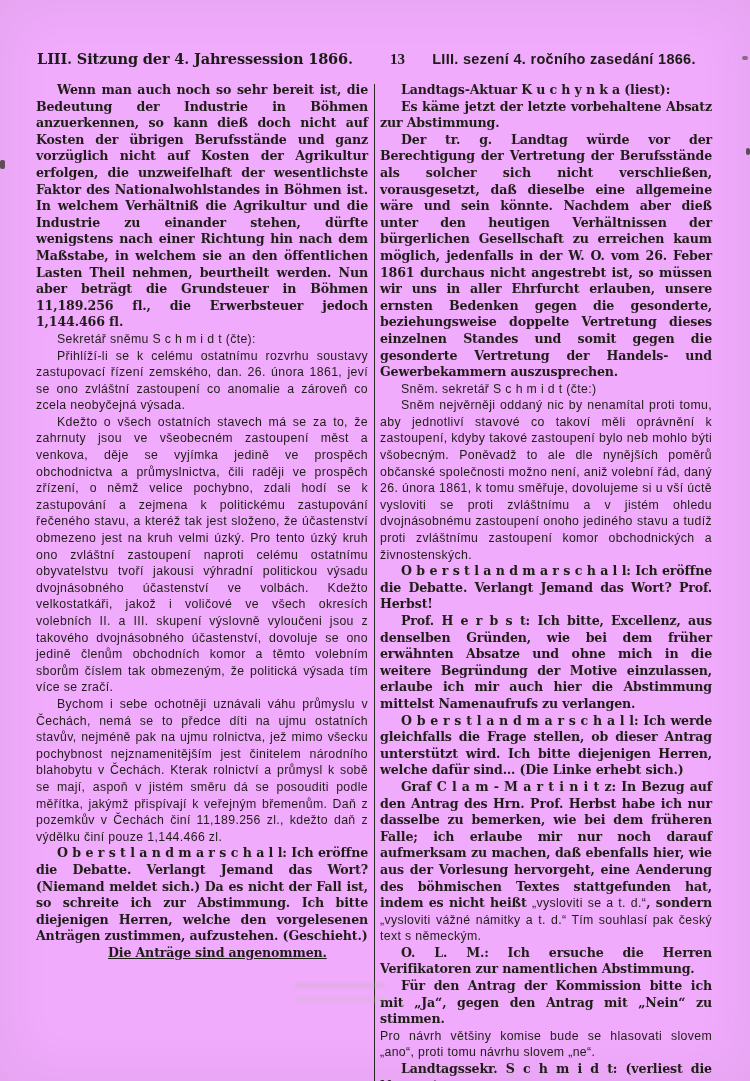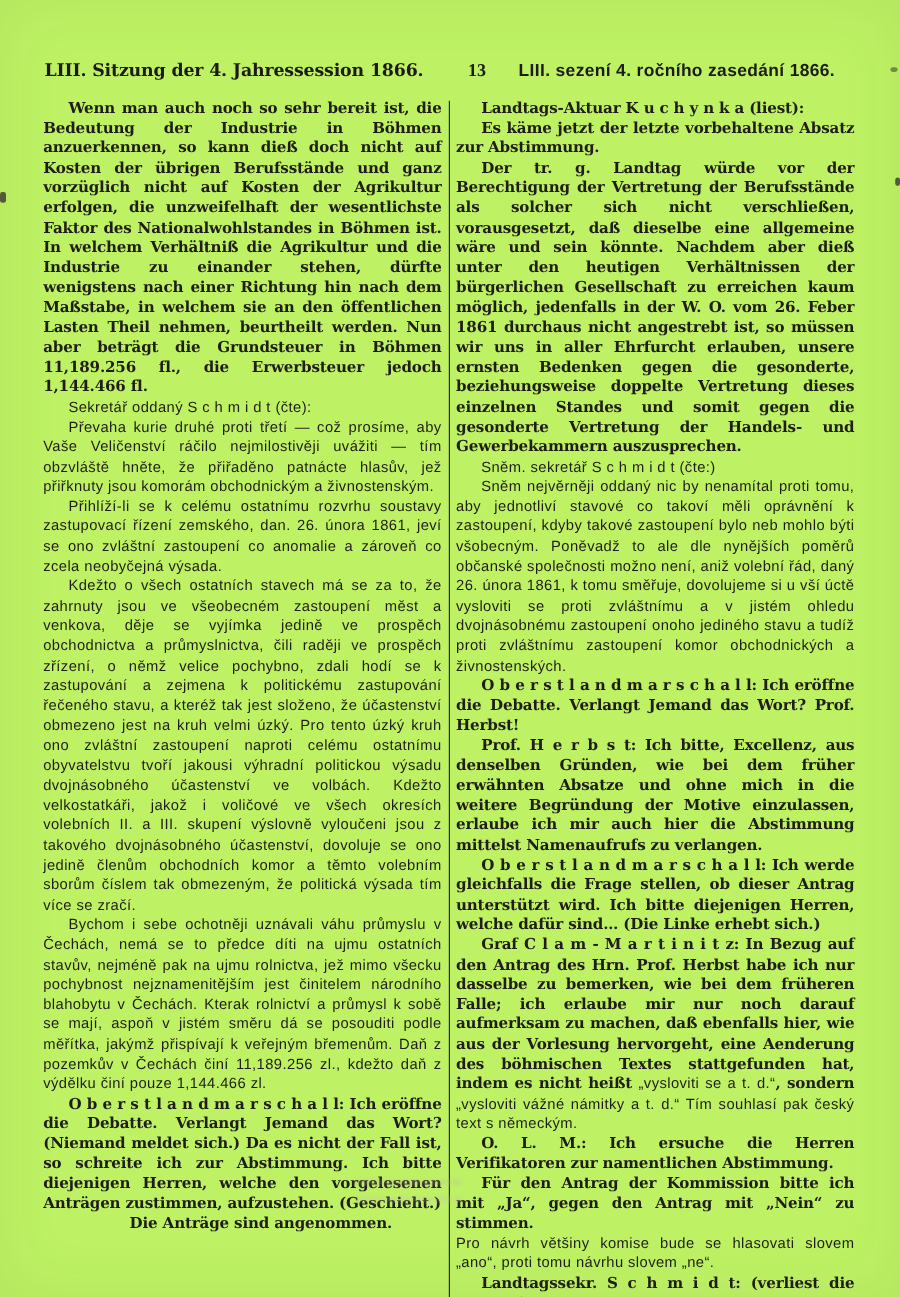--- a/index.html
+++ b/index.html
@@ -4,21 +4,21 @@
 <style>
   html,body{margin:0;padding:0;}
   body{
     width:750px;height:1081px;overflow:hidden;
     background:#f6f5f1;
     font-family:"Liberation Serif", serif;
     position:relative;
   }
   .page{
     position:absolute;inset:0;
-    background:#bef264;
+    background:#f0abfc;
     box-shadow:inset 0 0 55px rgba(60,55,45,.07);
     color:#1d1b17;
   }
   header.masthead{
     display:flex;align-items:baseline;
     padding:30px 27px 0 36px;
   }
   .h-left,.h-right{width:318px;text-align:center;font-size:14.5px;}
   .h-num{flex:1;text-align:right;font-size:15px;font-weight:bold;font-family:"Liberation Serif",serif;}
   .frak{font-family:"DejaVu Serif",serif;font-weight:bold;letter-spacing:-0.15px;}
@@ -34,21 +34,21 @@
     text-align:justify;
     color:#201d18;
   }
   .divider{
     width:1px;background:#2a2722;
     margin:2px 5px 0 6px;
   }
   .para{margin:0;}
   .ind0{text-indent:0;}
   .ind1{text-indent:21px;}
-  .ind2{text-indent:72px;}
+  .ind2{text-indent:72px;text-decoration:underline;}
   .para .frak{font-size:12.6px;}
   .para .anti{font-size:12.3px;}
   
   .speck{position:absolute;background:#3a362f;border-radius:2px;opacity:.8;}
   .speck.s1{left:0;top:160px;width:5px;height:9px;}
   .speck.s2{right:0;top:148px;width:4px;height:7px;}
   .speck.s3{right:2px;top:56px;width:6px;height:4px;opacity:.55;}
   .bleed{
     position:absolute;left:295px;top:984px;width:90px;height:34px;
     background:
@@ -62,22 +62,21 @@
 <div class="page">
   <header class="masthead">
     <div class="h-left frak">LIII. Sitzung der 4. Jahressession 1866.</div>
     <div class="h-num">13</div>
     <div class="h-right anti">LIII. sezení 4. ročního zasedání 1866.</div>
   </header>
 
   <main class="body">
     <section class="col">
         <p class="para ind1"><span class="frak">Wenn man auch noch so sehr bereit ist, die Bedeutung der Industrie in Böhmen anzuerkennen, so kann dieß doch nicht auf Kosten der übrigen Berufsstände und ganz vorzüglich nicht auf Kosten der Agrikultur erfolgen, die unzweifelhaft der wesentlichste Faktor des Nationalwohlstandes in Böhmen ist. In welchem Verhältniß die Agrikultur und die Industrie zu einander stehen, dürfte wenigstens nach einer Richtung hin nach dem Maßstabe, in welchem sie an den öffentlichen Lasten Theil nehmen, beurtheilt werden. Nun aber beträgt die Grundsteuer in Böhmen 11,189.256 fl., die Erwerbsteuer jedoch 1,144.466 fl.</span></p>
-        <p class="para ind1"><span class="anti">Sekretář oddaný S c h m i d t (čte):</span></p>
-        <p class="para ind1"><span class="anti">Převaha kurie druhé proti třetí — což prosíme, aby Vaše Veličenství ráčilo nejmilostivěji uvážiti — tím obzvláště hněte, že přiřaděno patnácte hlasův, jež přiřknuty jsou komorám obchodnickým a živnostenským.</span></p>
+        <p class="para ind1"><span class="anti">Sekretář sněmu S c h m i d t (čte):</span></p>
         <p class="para ind1"><span class="anti">Přihlíží-li se k celému ostatnímu rozvrhu soustavy zastupovací řízení zemského, dan. 26. února 1861, jeví se ono zvláštní zastoupení co anomalie a zároveň co zcela neobyčejná výsada.</span></p>
         <p class="para ind1"><span class="anti">Kdežto o všech ostatních stavech má se za to, že zahrnuty jsou ve všeobecném zastoupení měst a venkova, děje se vyjímka jedině ve prospěch obchodnictva a průmyslnictva, čili raději ve prospěch zřízení, o němž velice pochybno, zdali hodí se k zastupování a zejmena k politickému zastupování řečeného stavu, a kteréž tak jest složeno, že účastenství obmezeno jest na kruh velmi úzký. Pro tento úzký kruh ono zvláštní zastoupení naproti celému ostatnímu obyvatelstvu tvoří jakousi výhradní politickou výsadu dvojnásobného účastenství ve volbách. Kdežto velkostatkáři, jakož i voličové ve všech okresích volebních II. a III. skupení výslovně vyloučeni jsou z takového dvojnásobného účastenství, dovoluje se ono jedině členům obchodních komor a těmto volebním sborům číslem tak obmezeným, že politická výsada tím více se zračí.</span></p>
         <p class="para ind1"><span class="anti">Bychom i sebe ochotněji uznávali váhu průmyslu v Čechách, nemá se to předce díti na ujmu ostatních stavův, nejméně pak na ujmu rolnictva, jež mimo všecku pochybnost nejznamenitějším jest činitelem národního blahobytu v Čechách. Kterak rolnictví a průmysl k sobě se mají, aspoň v jistém směru dá se posouditi podle měřítka, jakýmž přispívají k veřejným břemenům. Daň z pozemkův v Čechách činí 11,189.256 zl., kdežto daň z výdělku činí pouze 1,144.466 zl.</span></p>
         <p class="para ind1"><span class="frak">O b e r s t l a n d m a r s c h a l l: Ich eröffne die Debatte. Verlangt Jemand das Wort? (Niemand meldet sich.) Da es nicht der Fall ist, so schreite ich zur Abstimmung. Ich bitte diejenigen Herren, welche den vorgelesenen Anträgen zustimmen, aufzustehen. (Geschieht.)</span></p>
         <p class="para ind2"><span class="frak">Die Anträge sind angenommen.</span></p>
       </section>
     <div class="divider"></div>
     <section class="col">
         <p class="para ind1"><span class="frak">Landtags-Aktuar K u c h y n k a (liest):</span></p>
         <p class="para ind1"><span class="frak">Es käme jetzt der letzte vorbehaltene Absatz zur Abstimmung.</span></p>

